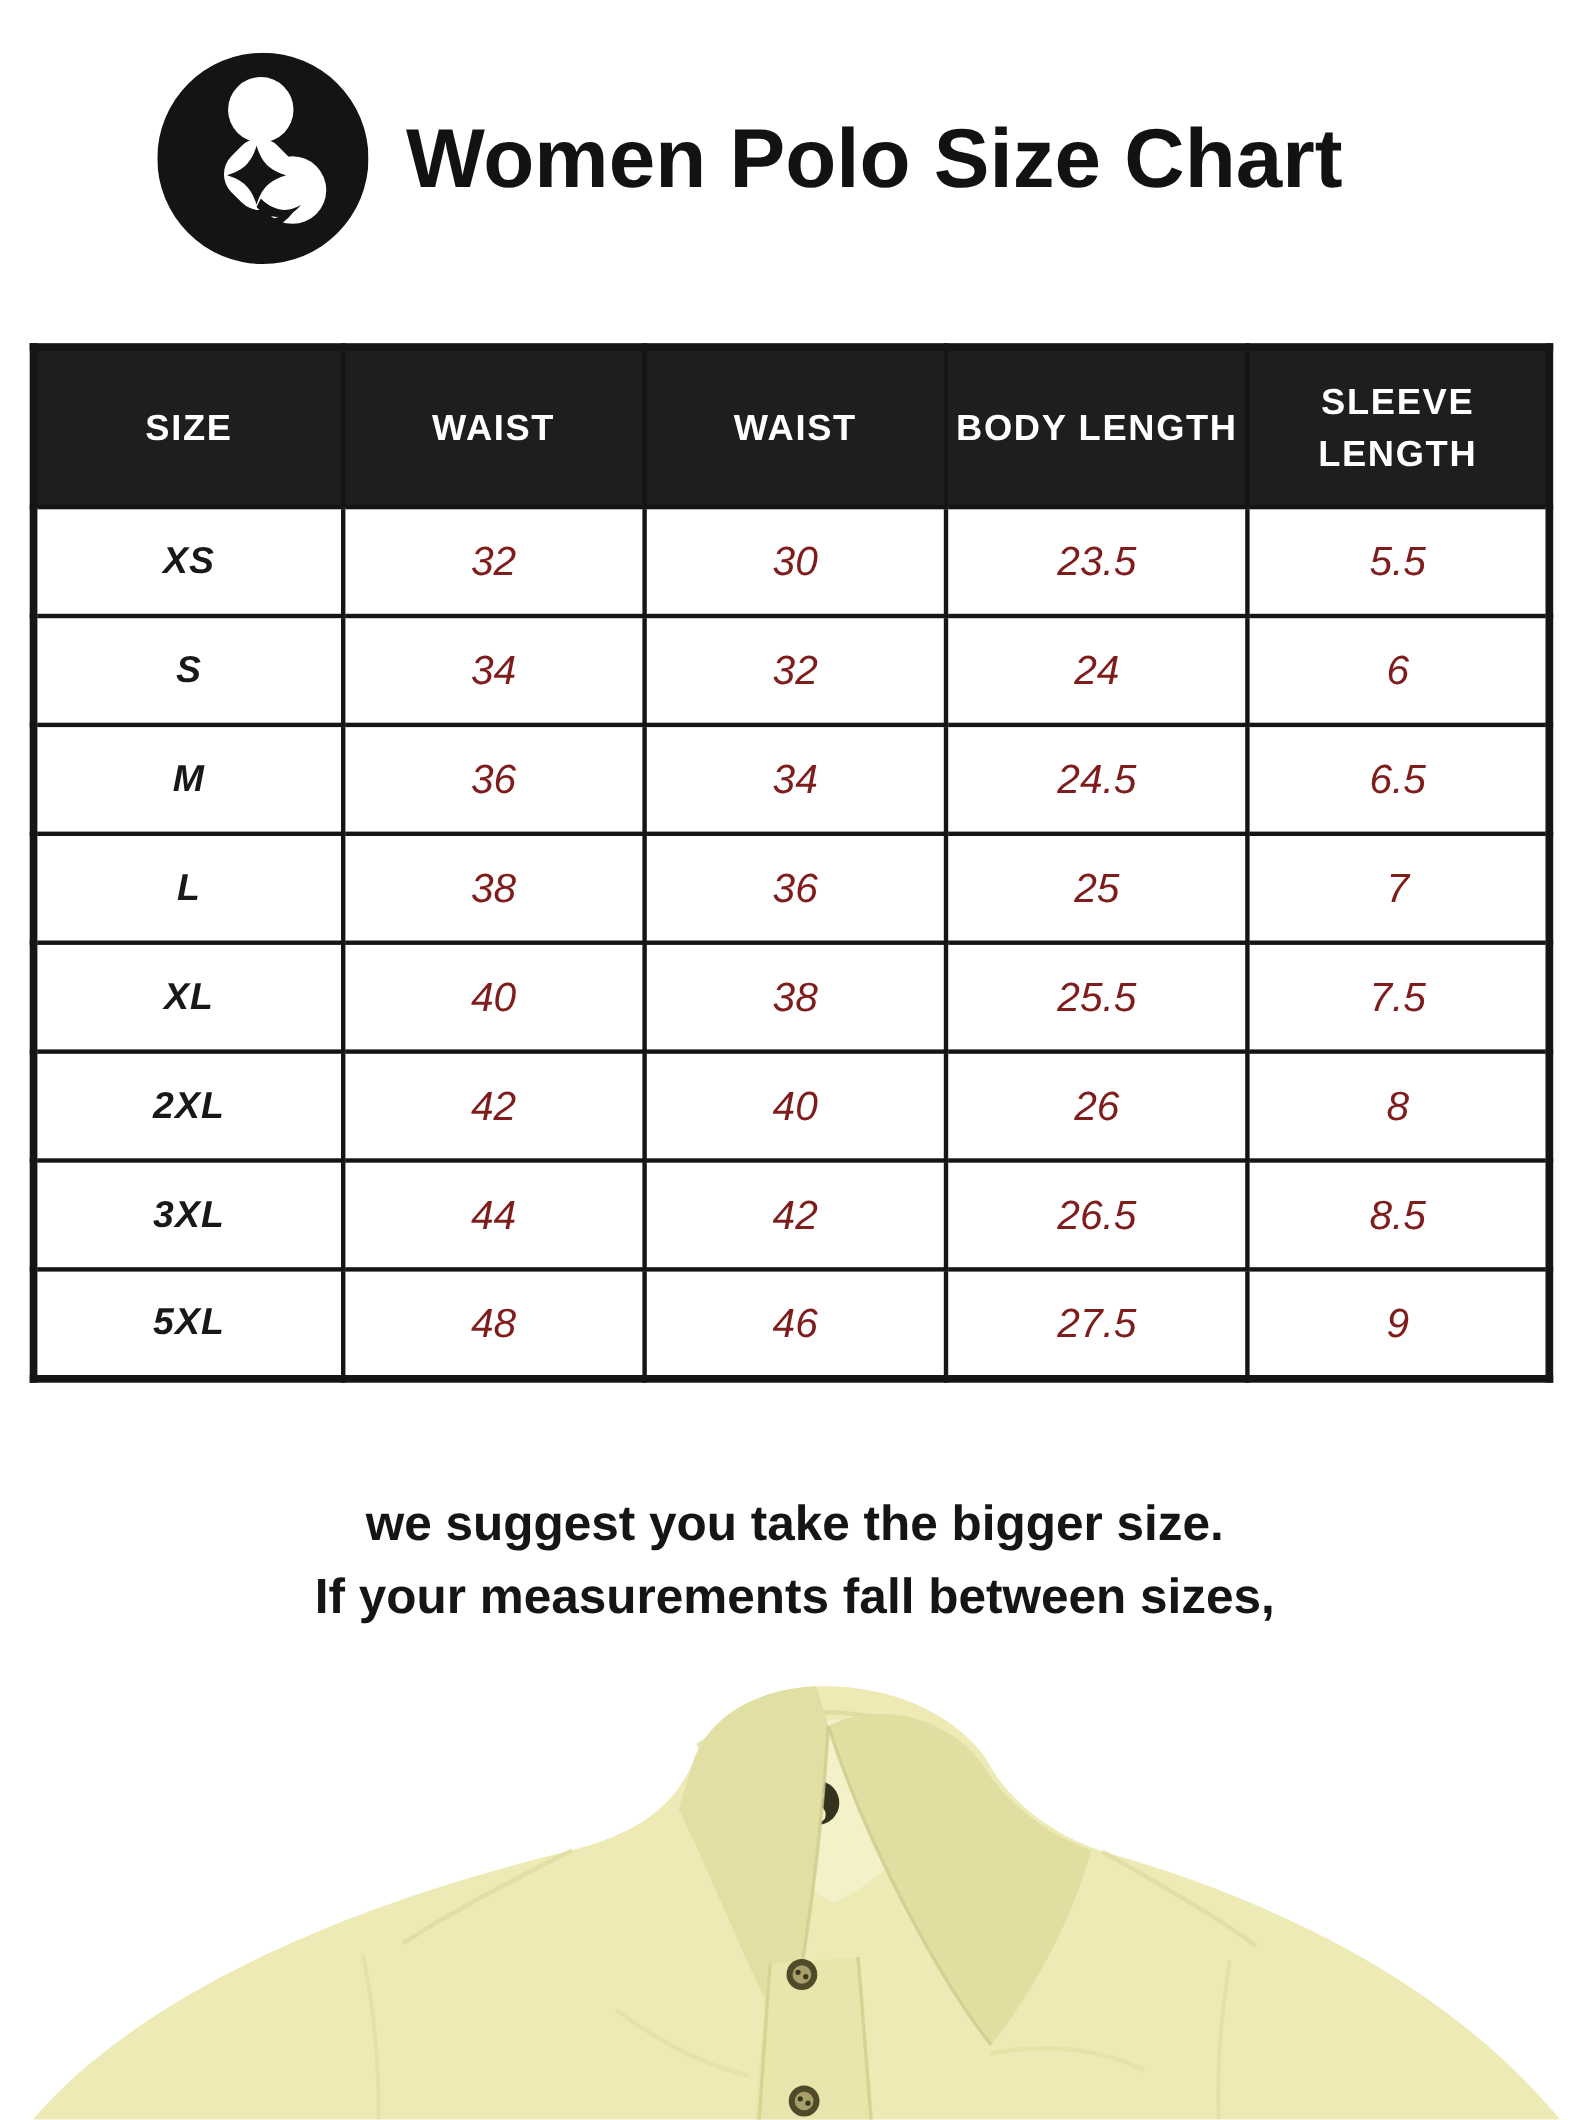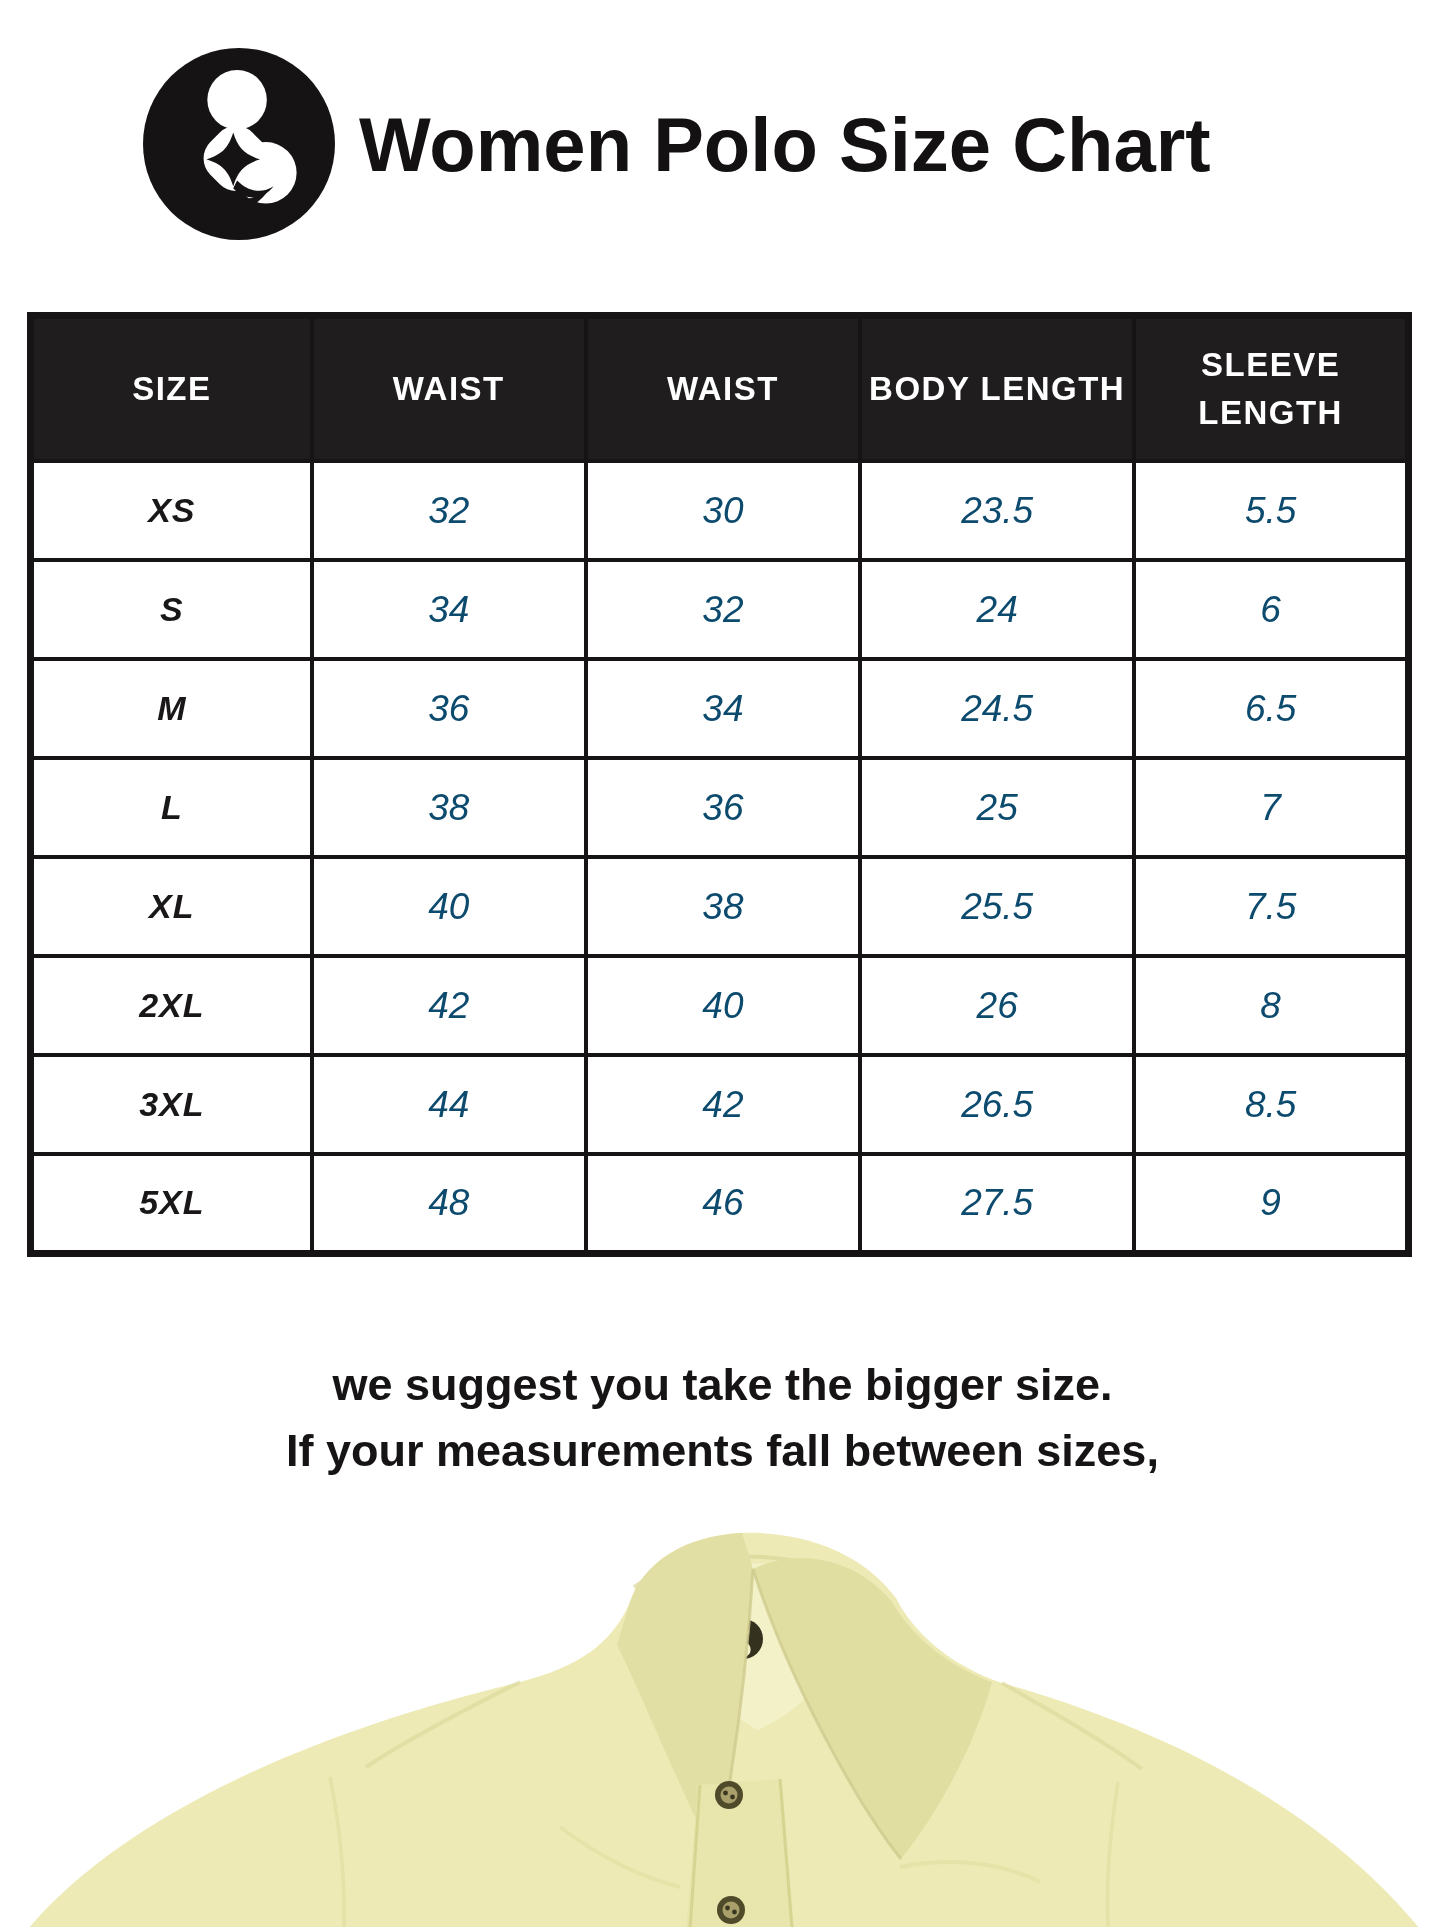--- a/index.html
+++ b/index.html
@@ -1,40 +1,40 @@
 <!DOCTYPE html>
 <html><head>
 <meta charset="utf-8">
 <style>
   html,body{margin:0;padding:0;background:#ffffff;}
   .page{
     position:relative;width:1445px;height:1927px;background:#ffffff;
     font-family:"Liberation Sans",sans-serif;overflow:hidden;
   }
   
-  .brand-header{position:absolute;left:143px;top:48px;height:192px;display:flex;align-items:center;gap:24px;}
+  .brand-header{position:absolute;left:143px;top:48px;height:192px;display:flex;align-items:center;gap:34px;}
   .brand-logo{width:192px;height:192px;flex:0 0 auto;}
   .page-title{font-size:76px;font-weight:bold;color:#131111;white-space:nowrap;letter-spacing:0;}
   
   .size-table{
     position:absolute;left:27px;top:312px;width:1385px;
     border-collapse:collapse;table-layout:fixed;
     border:7px solid #161414;
     padding-left:40px;
   }
   .size-table th,.size-table td{
     border:4px solid #161414;text-align:center;vertical-align:middle;padding:0;
   }
   .size-table thead th{
     background:#201d1e;color:#ffffff;font-size:33px;font-weight:bold;
     letter-spacing:1.5px;height:140px;line-height:1.45;
   }
   .size-table tbody tr{height:99px;font-style:italic;}
   .size-table tbody th{font-size:34px;font-weight:bold;color:#191717;letter-spacing:1px;background:#ffffff;}
-  .size-table tbody td{font-size:37px;font-weight:normal;color:#0c4a6e;background:#ffffff;}
+  .size-table tbody td{font-size:37px;font-weight:normal;color:#7f1d1d;background:#ffffff;}
   
   .fit-note{
     position:absolute;left:0;top:1352px;width:100%;text-align:center;
     font-weight:bold;color:#161414;font-size:45px;line-height:1.47;
   }
   
   .product-photo{position:absolute;left:0;top:1527px;width:1445px;height:400px;}
 </style>
 </head>
 <body>

